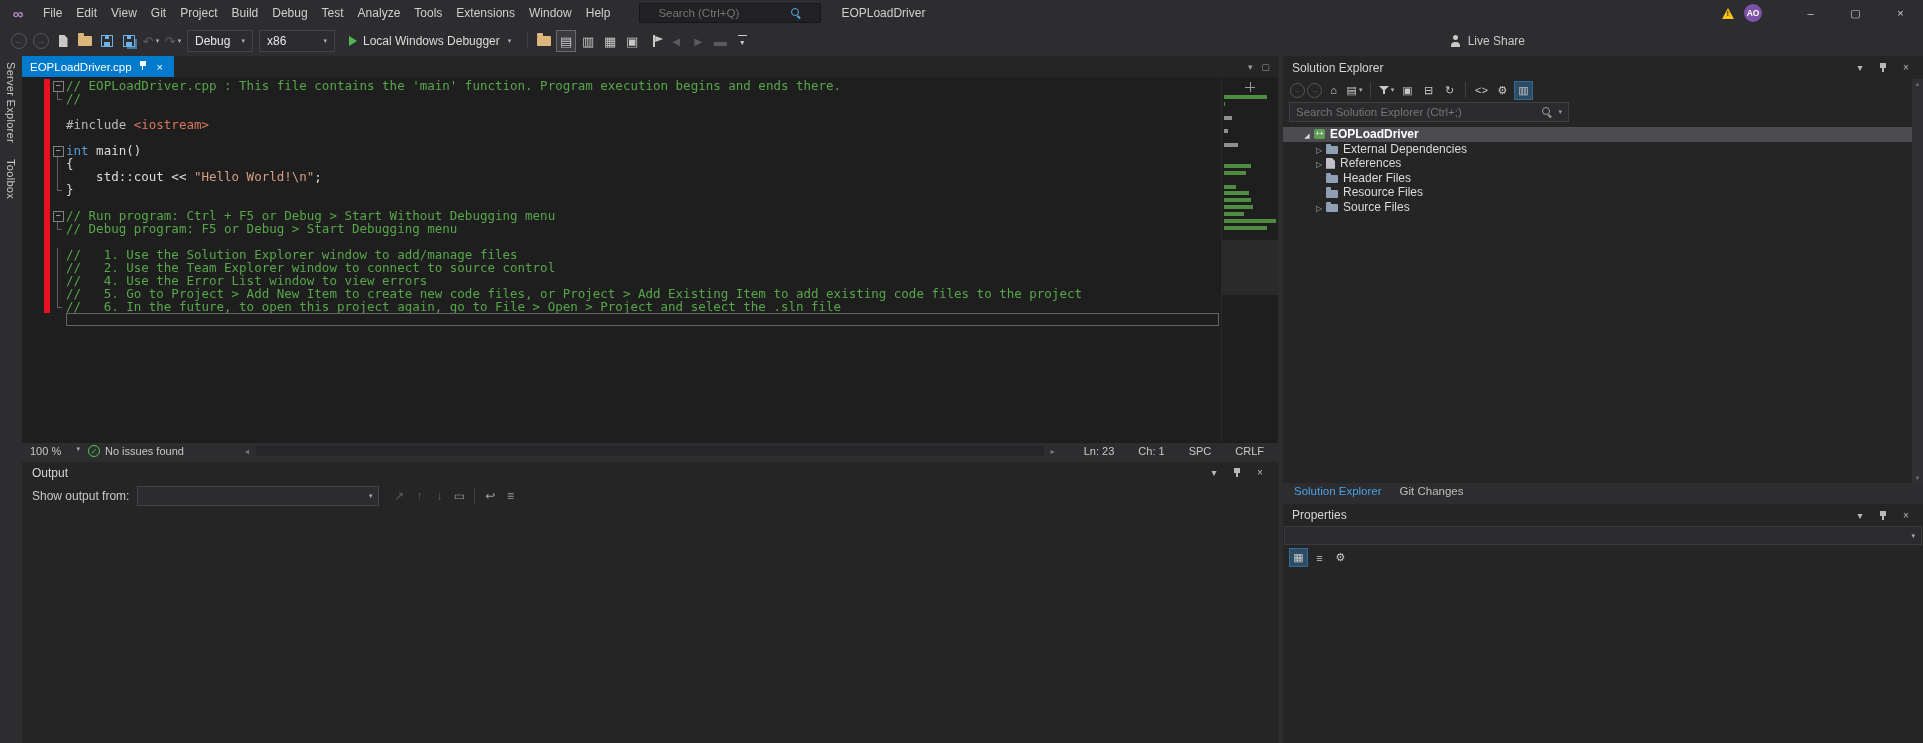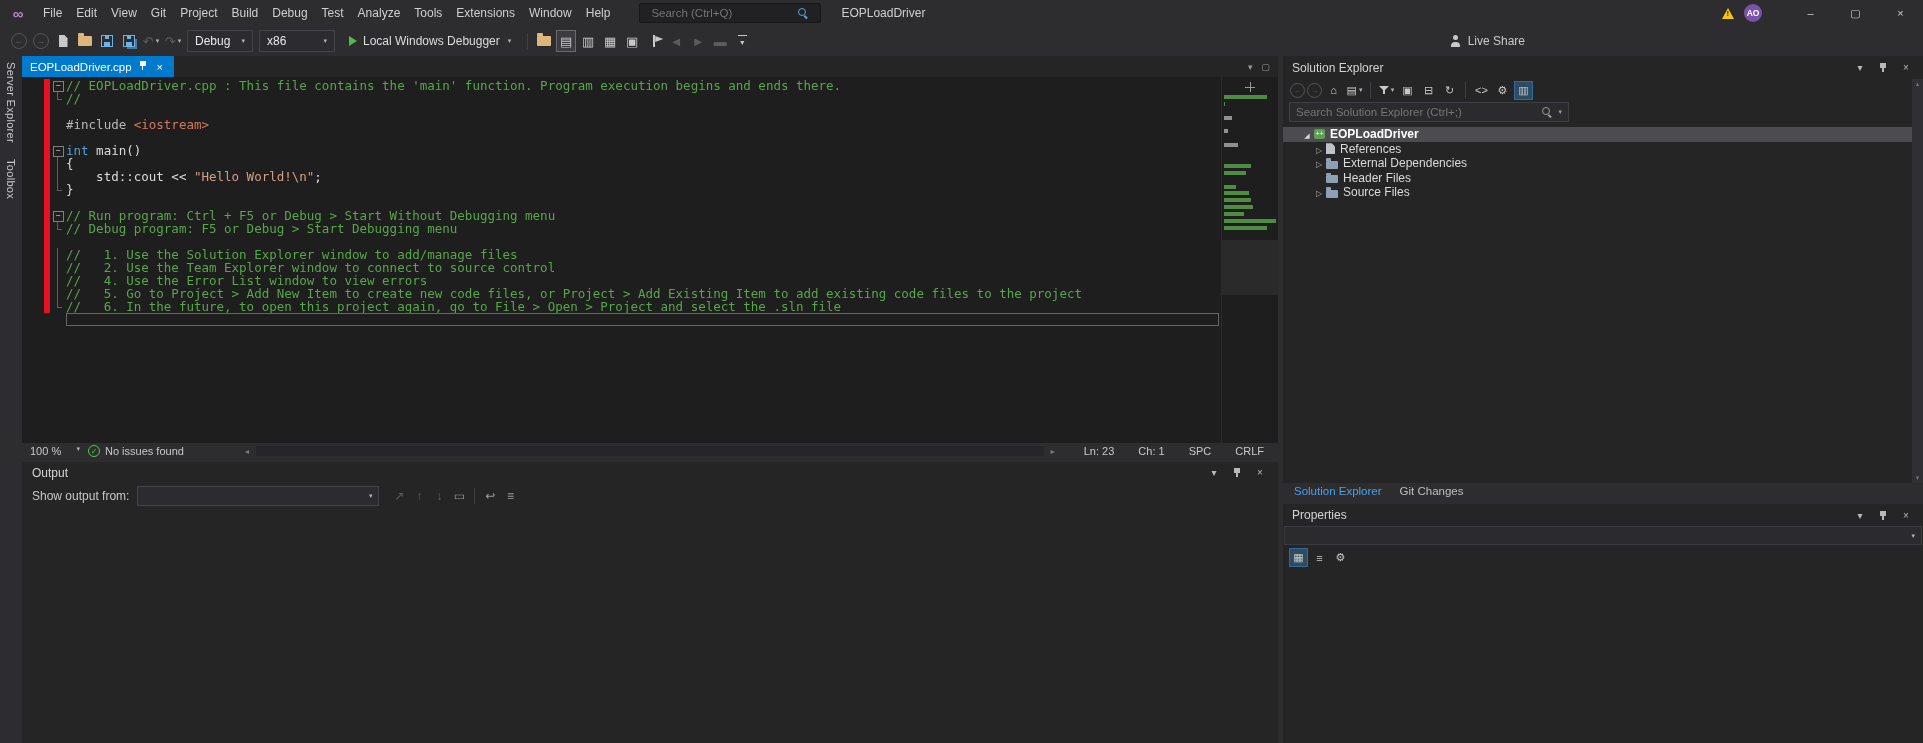--- a/index.html
+++ b/index.html
@@ -5,21 +5,21 @@
   *{margin:0;padding:0;box-sizing:border-box}
   html,body{width:1923px;height:743px;overflow:hidden}
   body{background:#2d2d30;font-family:"Liberation Sans",sans-serif;font-size:12px;color:#ccc}
   #app{width:100%;height:100%;display:flex;flex-direction:column}
 
   
   #titlebar{height:26px;display:flex;align-items:center;background:#2d2d30;flex:0 0 auto}
   #vs-logo{width:36px;text-align:center;font-size:15px;color:#b487c8;font-weight:bold}
   #menu-bar{display:flex;height:100%;align-items:flex-start}
   .menu-item{padding:0 7px;height:100%;display:flex;align-items:center;color:#cfcfcf;cursor:default}
-  #quick-search{width:182px;height:20px;margin-left:22px;background:#212124;border:1px solid #17171a;border-radius:2px;display:flex;align-items:center;padding:0 11px}
+  #quick-search{width:182px;height:20px;margin-left:22px;background:#212124;border:1px solid #17171a;border-radius:2px;display:flex;align-items:center;padding:0 18px}
   #quick-search input{flex:1;min-width:0;background:transparent;border:none;outline:none;color:#8a8a8a;font-size:11.5px;font-family:"Liberation Sans",sans-serif}
   .magnifier{position:relative;width:11px;height:11px;flex:0 0 auto}
   .magnifier::before{content:"";position:absolute;left:0;top:0;width:6px;height:6px;border:1.5px solid #55a5dd;border-radius:50%}
   .magnifier::after{content:"";position:abs;position:absolute;left:7px;top:7px;width:4px;height:1.5px;background:#55a5dd;transform:rotate(45deg);transform-origin:0 0}
   .magnifier.gray::before{border-color:#9a9a9a}
   .magnifier.gray::after{background:#9a9a9a}
   #window-title{margin-left:20px;color:#cfcfcf}
   #titlebar-right{margin-left:auto;display:flex;align-items:center;height:100%}
   .warn-tri{width:0;height:0;border-left:6px solid transparent;border-right:6px solid transparent;border-bottom:11px solid #f9c513;position:relative;margin-right:10px}
   .warn-tri::after{content:"!";position:absolute;left:-1.5px;top:1px;font-size:8px;font-weight:bold;color:#2d2d30}
@@ -572,32 +572,37 @@
           <span class="search-caret">▾</span>
         </div>
         <div id="se-tree">
             <div class="tree-row selected" style="padding-left: 18px;">
               <span class="tree-arrow exp"></span>
               <span class="ticon ticon-cpp-project"></span>
               <span class="tree-label bold">EOPLoadDriver</span>
             </div>
             <div class="tree-row" style="padding-left: 30px;">
               <span class="tree-arrow col"></span>
+              <span class="ticon ticon-folder"></span>
+              <span class="tree-label">External Dependencies</span>
+            </div>
+            <div class="tree-row" style="padding-left: 30px;">
+              <span class="tree-arrow col"></span>
               <span class="ticon ticon-references"></span>
               <span class="tree-label">References</span>
-            </div>
-            <div class="tree-row" style="padding-left: 30px;">
-              <span class="tree-arrow col"></span>
-              <span class="ticon ticon-folder"></span>
-              <span class="tree-label">External Dependencies</span>
             </div>
             <div class="tree-row" style="padding-left: 30px;">
               <span class="tree-arrow "></span>
               <span class="ticon ticon-folder"></span>
               <span class="tree-label">Header Files</span>
+            </div>
+            <div class="tree-row" style="padding-left: 30px;">
+              <span class="tree-arrow "></span>
+              <span class="ticon ticon-folder"></span>
+              <span class="tree-label">Resource Files</span>
             </div>
             <div class="tree-row" style="padding-left: 30px;">
               <span class="tree-arrow col"></span>
               <span class="ticon ticon-folder"></span>
               <span class="tree-label">Source Files</span>
             </div>
           </div>
         <div id="se-scrollbar">
           <span>▲</span>
           <span>▼</span>

